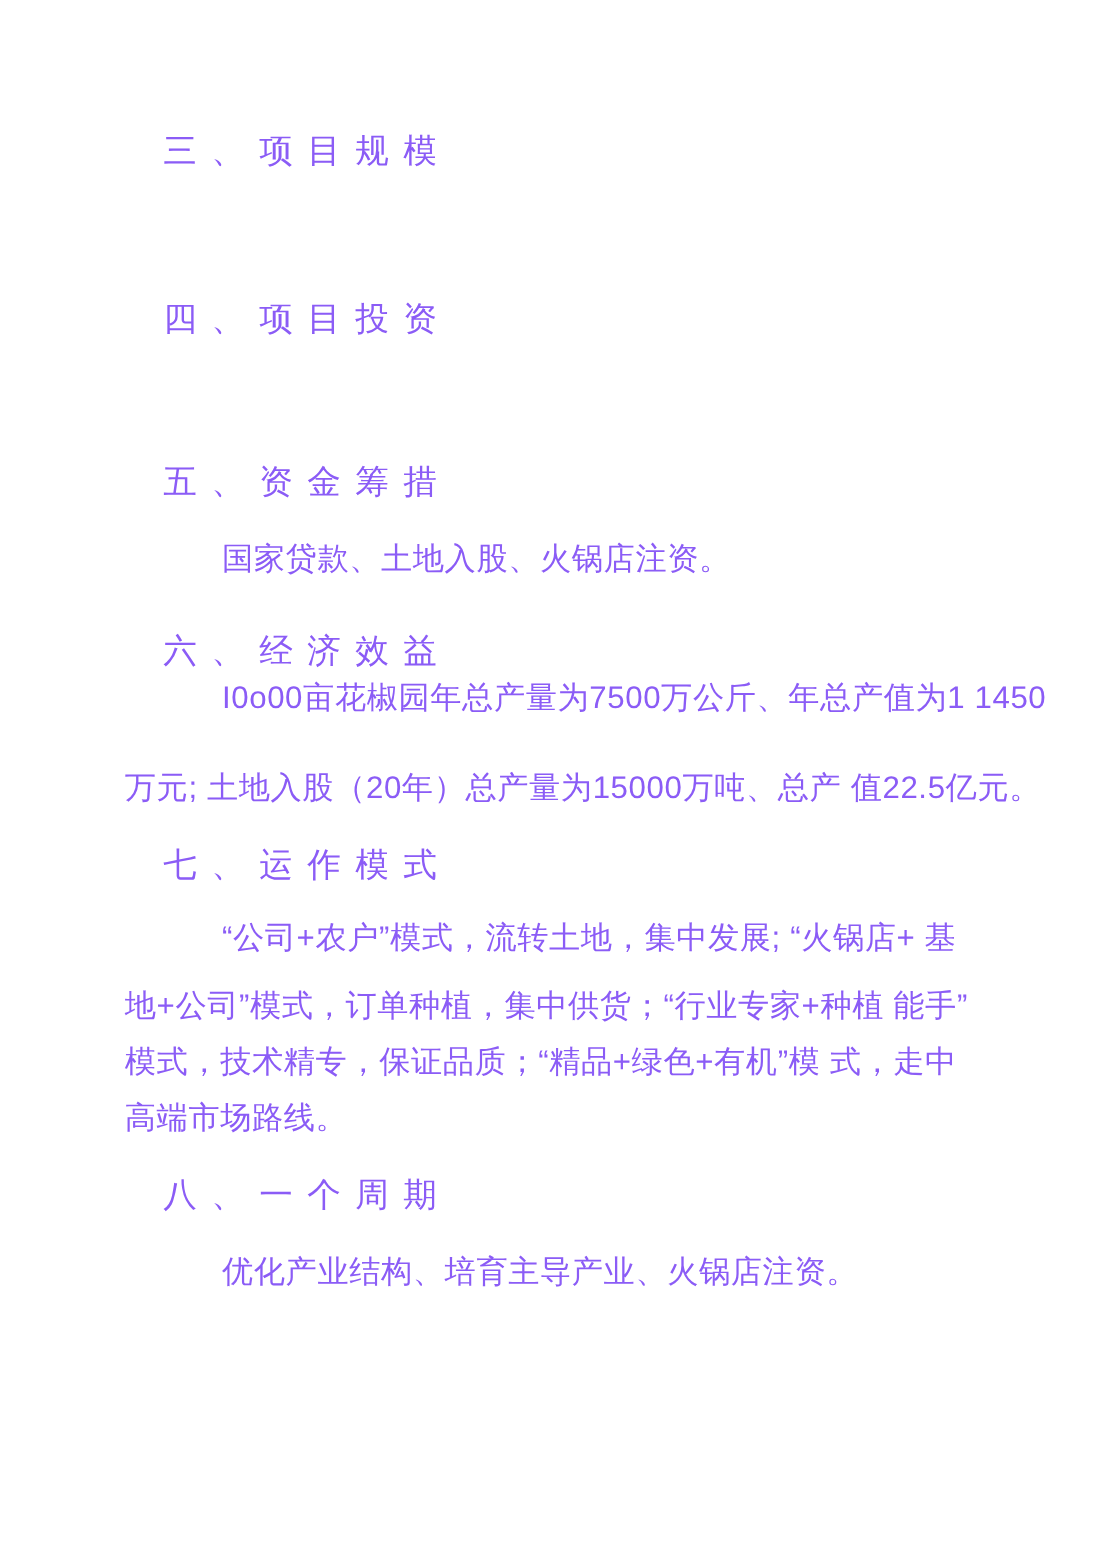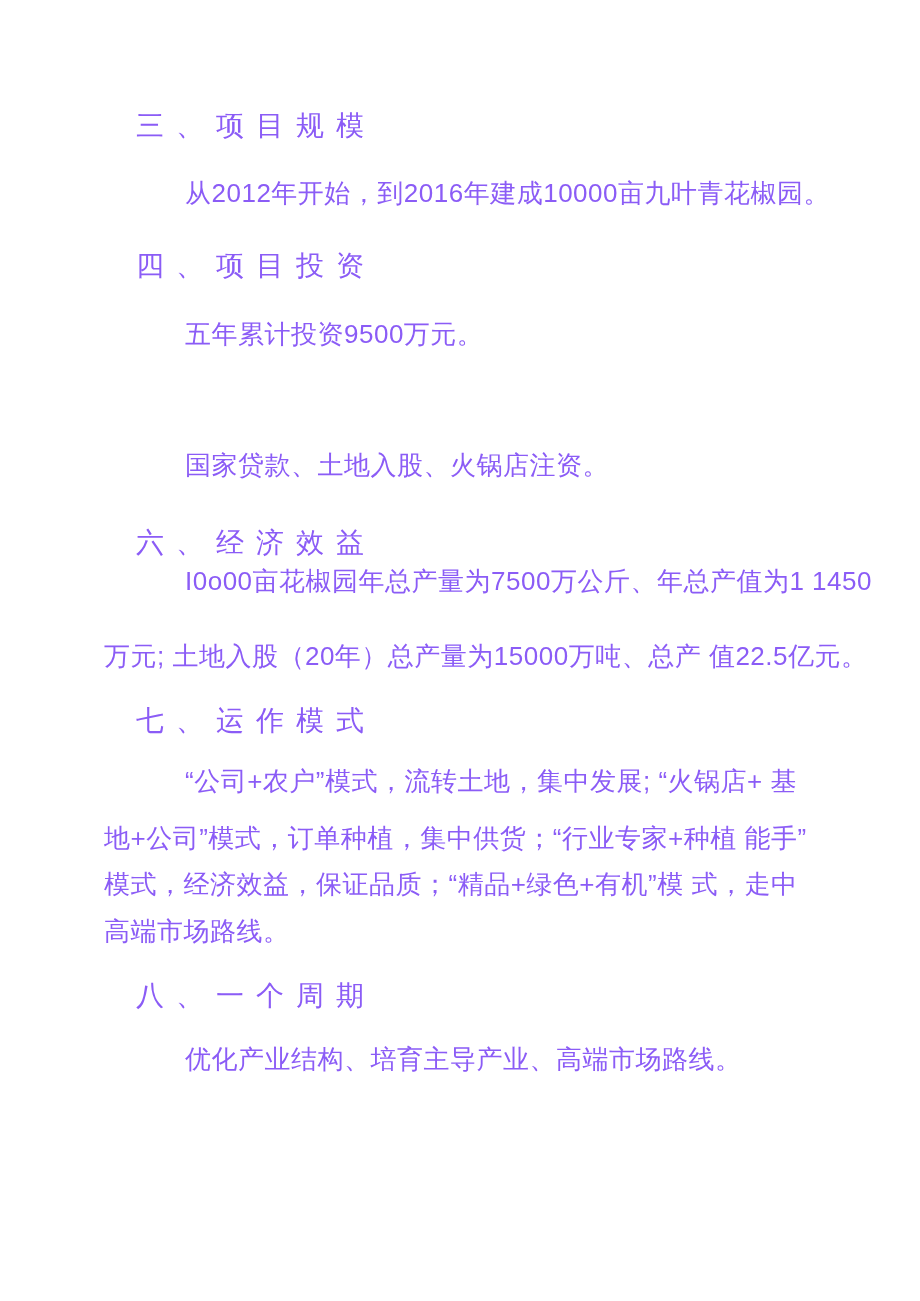--- a/index.html
+++ b/index.html
@@ -33,33 +33,32 @@
   }
   .indent { left: 185px; }
   .cont   { left: 104px; }
 </style>
 </head>
 <body>
 
 <div class="page">
 
   <div class="txt heading" style="top:110px;">三、项目规模</div>
-  <div class="txt bodyline indent" style="top:179px;">从2012年开始，到2016年建成10000亩九叶青花椒园。</div>
 
   <div class="txt heading" style="top:250px;">四、项目投资</div>
-  <div class="txt bodyline indent" style="top:320px;">五年累计投资9500万元。</div>
 
+  <div class="txt heading" style="top:386px;">五、资金筹措</div>
   <div class="txt bodyline indent" style="top:451px;">国家贷款、土地入股、火锅店注资。</div>
 
   <div class="txt heading" style="top:527px;">六、经济效益</div>
   <div class="txt bodyline indent" style="top:567px;">I0o00亩花椒园年总产量为7500万公斤、年总产值为1 1450</div>
   <div class="txt bodyline cont" style="top:642px;">万元; 土地入股（20年）总产量为15000万吨、总产 值22.5亿元。</div>
 
   <div class="txt heading" style="top:705px;">七、运作模式</div>
   <div class="txt bodyline indent" style="top:767px;">“公司+农户”模式，流转土地，集中发展; “火锅店+ 基</div>
   <div class="txt bodyline cont" style="top:824px;">地+公司”模式，订单种植，集中供货；“行业专家+种植 能手”</div>
-  <div class="txt bodyline cont" style="top:870px;">模式，经济效益，保证品质；“精品+绿色+有机”模 式，走中</div>
+  <div class="txt bodyline cont" style="top:870px;">模式，技术精专，保证品质；“精品+绿色+有机”模 式，走中</div>
   <div class="txt bodyline cont" style="top:917px;">高端市场路线。</div>
 
   <div class="txt heading" style="top:980px;">八、一个周期</div>
-  <div class="txt bodyline indent" style="top:1045px;">优化产业结构、培育主导产业、高端市场路线。</div>
+  <div class="txt bodyline indent" style="top:1045px;">优化产业结构、培育主导产业、火锅店注资。</div>
 
 </div>
 
 </body></html>

